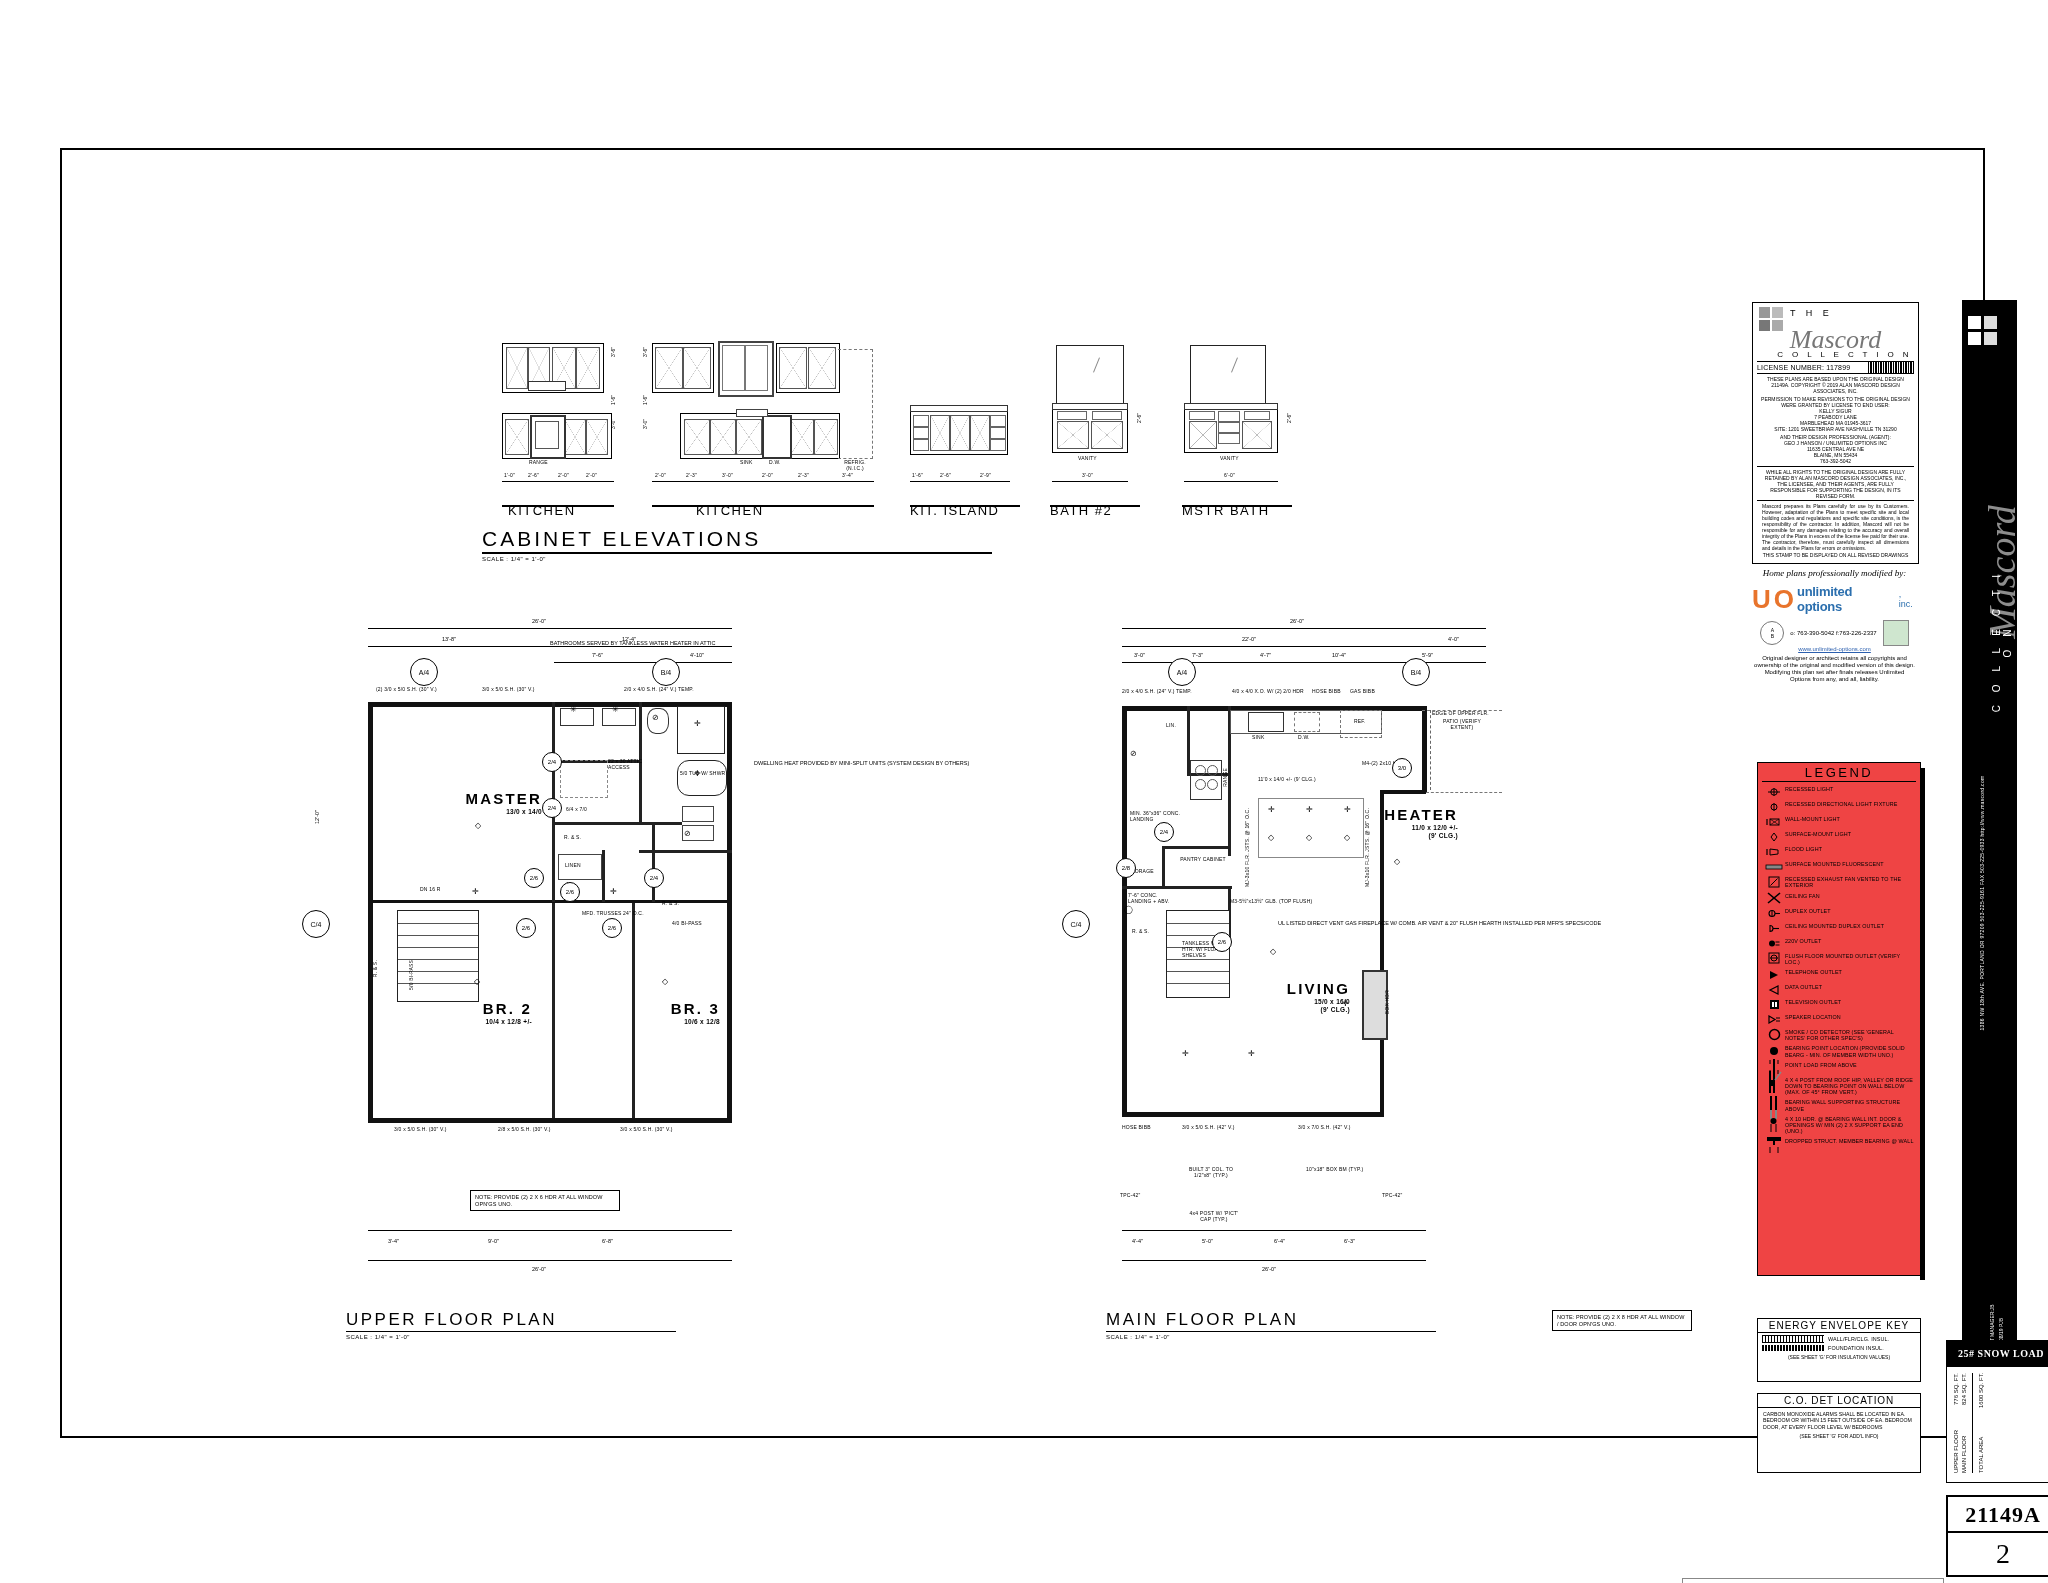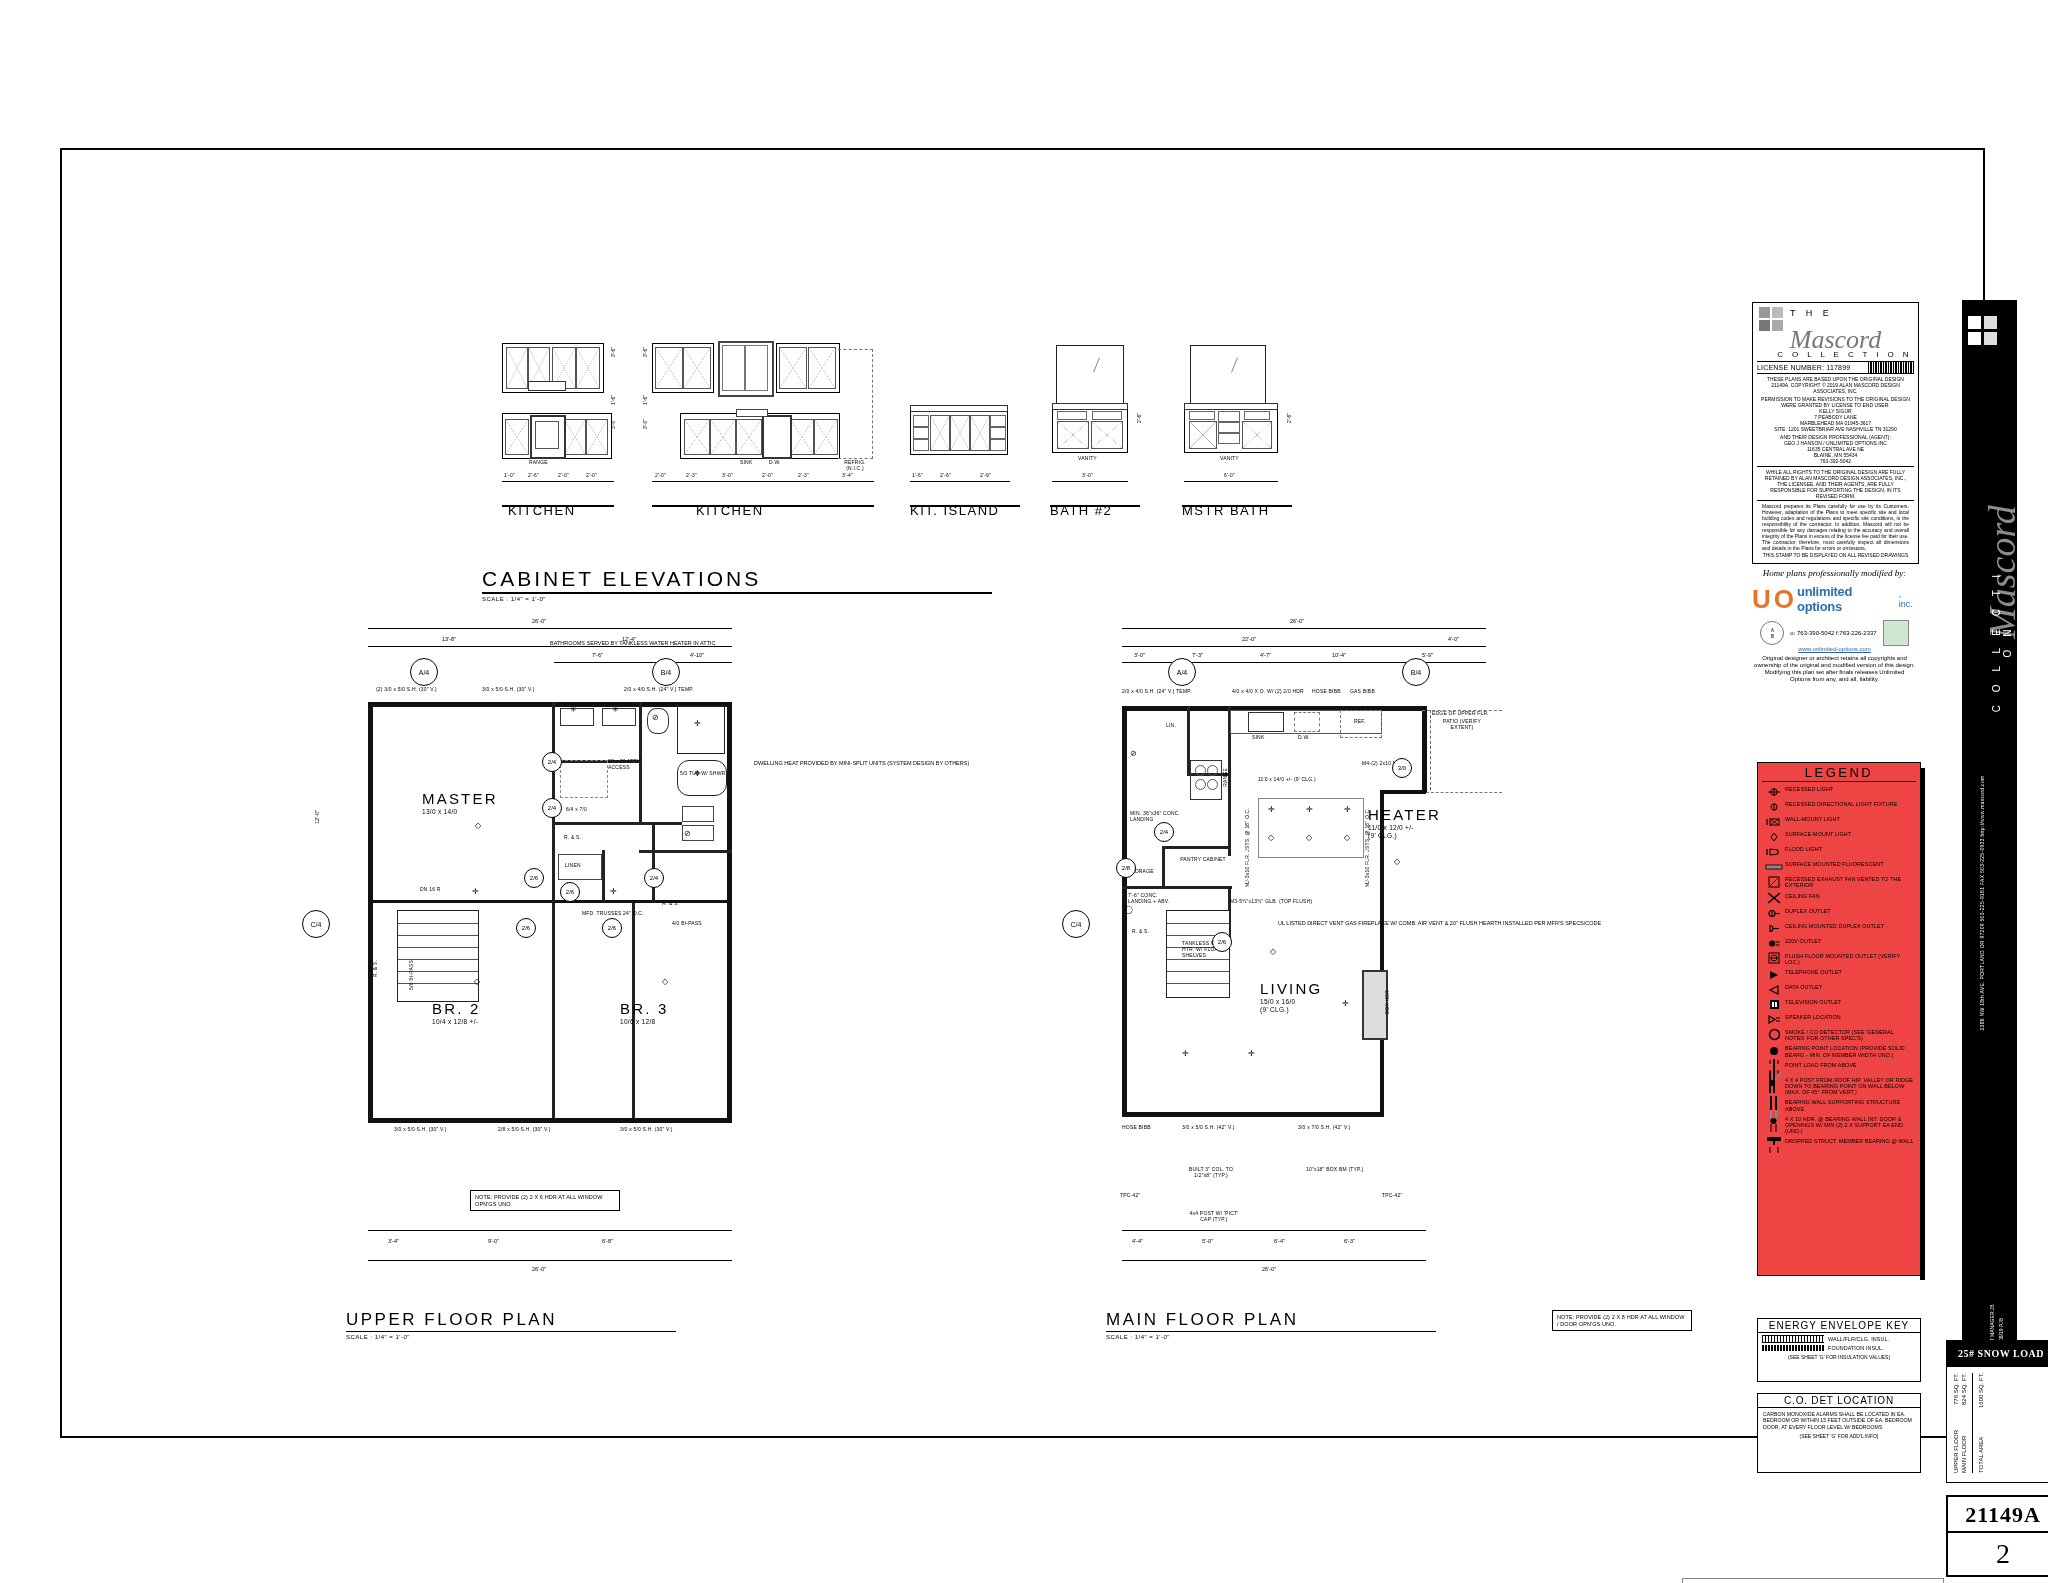--- a/index.html
+++ b/index.html
@@ -25,21 +25,21 @@
   .caplabel{position:absolute;font-size:13px;letter-spacing:1.5px;white-space:nowrap;margin-top:16px;}
   .caprule{position:absolute;height:1.5px;background:#000;}
   .minilab{position:absolute;font-size:5px;letter-spacing:.2px;white-space:nowrap;}
   .vdim{position:absolute;font-size:5px;writing-mode:vertical-rl;transform:rotate(180deg);}
 
   
   .plan{position:absolute;}
   .wall{position:absolute;background:#111;}
   .wallT{position:absolute;background:#222;}
   .dashline{position:absolute;border-top:1px dashed #777;}
-  .room{position:absolute;text-align:left;white-space:nowrap;}
+  .room{position:absolute;text-align:right;white-space:nowrap;font-weight:bold;}
   .room .rn{font-size:15px;letter-spacing:2.2px;}
   .room .rd{font-size:6.5px;letter-spacing:.3px;margin-top:1px;}
   .notebox{position:absolute;border:1px solid #000;background:#fff;padding:3px 4px;
            font-size:5.5px;line-height:6.5px;letter-spacing:.1px;}
   .freenote{position:absolute;font-size:5.5px;line-height:6.6px;text-align:center;white-space:nowrap;}
   .bubble{position:absolute;width:26px;height:26px;border:1.3px solid #000;border-radius:50%;
           display:flex;align-items:center;justify-content:center;font-size:8px;background:#fff;}
   .sym{position:absolute;font-size:8px;line-height:8px;}
   .dimtxt{position:absolute;font-size:5.5px;white-space:nowrap;}
   .vdimtxt{position:absolute;font-size:5.5px;writing-mode:vertical-rl;transform:rotate(180deg);white-space:nowrap;}
@@ -197,21 +197,21 @@
       <div class="abs" style="left:36px;top:98px;width:20px;height:9px;border:1px solid #666;"></div>
       <div class="door" style="left:60px;top:86px;width:28px;height:26px;"></div>
       <div class="minilab" style="left:38px;top:120px;">VANITY</div>
       <div class="vdim" style="left:104px;top:78px;">2'-6"</div>
       <div class="dimline" style="left:2px;top:146px;width:94px;"></div>
       <div class="minilab" style="left:42px;top:137px;">6'-0"</div>
       <div class="caplabel" style="left:0;top:152px;">MSTR BATH</div>
       <div class="caprule" style="left:0;top:170px;width:110px;"></div>
     </div>
 
-    <div class="abs" style="left:-20px;top:192px;margin-top:40px;">
+    <div class="abs" style="left:-20px;top:192px;">
       <div style="font-size:21px;letter-spacing:3px;">CABINET ELEVATIONS</div>
       <div style="height:1.6px;background:#000;width:510px;margin-top:1px;"></div>
       <div style="font-size:6px;letter-spacing:.5px;margin-top:2px;">SCALE :  1/4" = 1'-0"</div>
     </div>
   </div>
 
   <div class="plan" style="left:240px;top:460px;width:680px;height:860px;">
 
     <div class="dimline" style="left:66px;top:18px;width:364px;"></div>
     <div class="dimtxt" style="left:230px;top:8px;">26'-0"</div>

